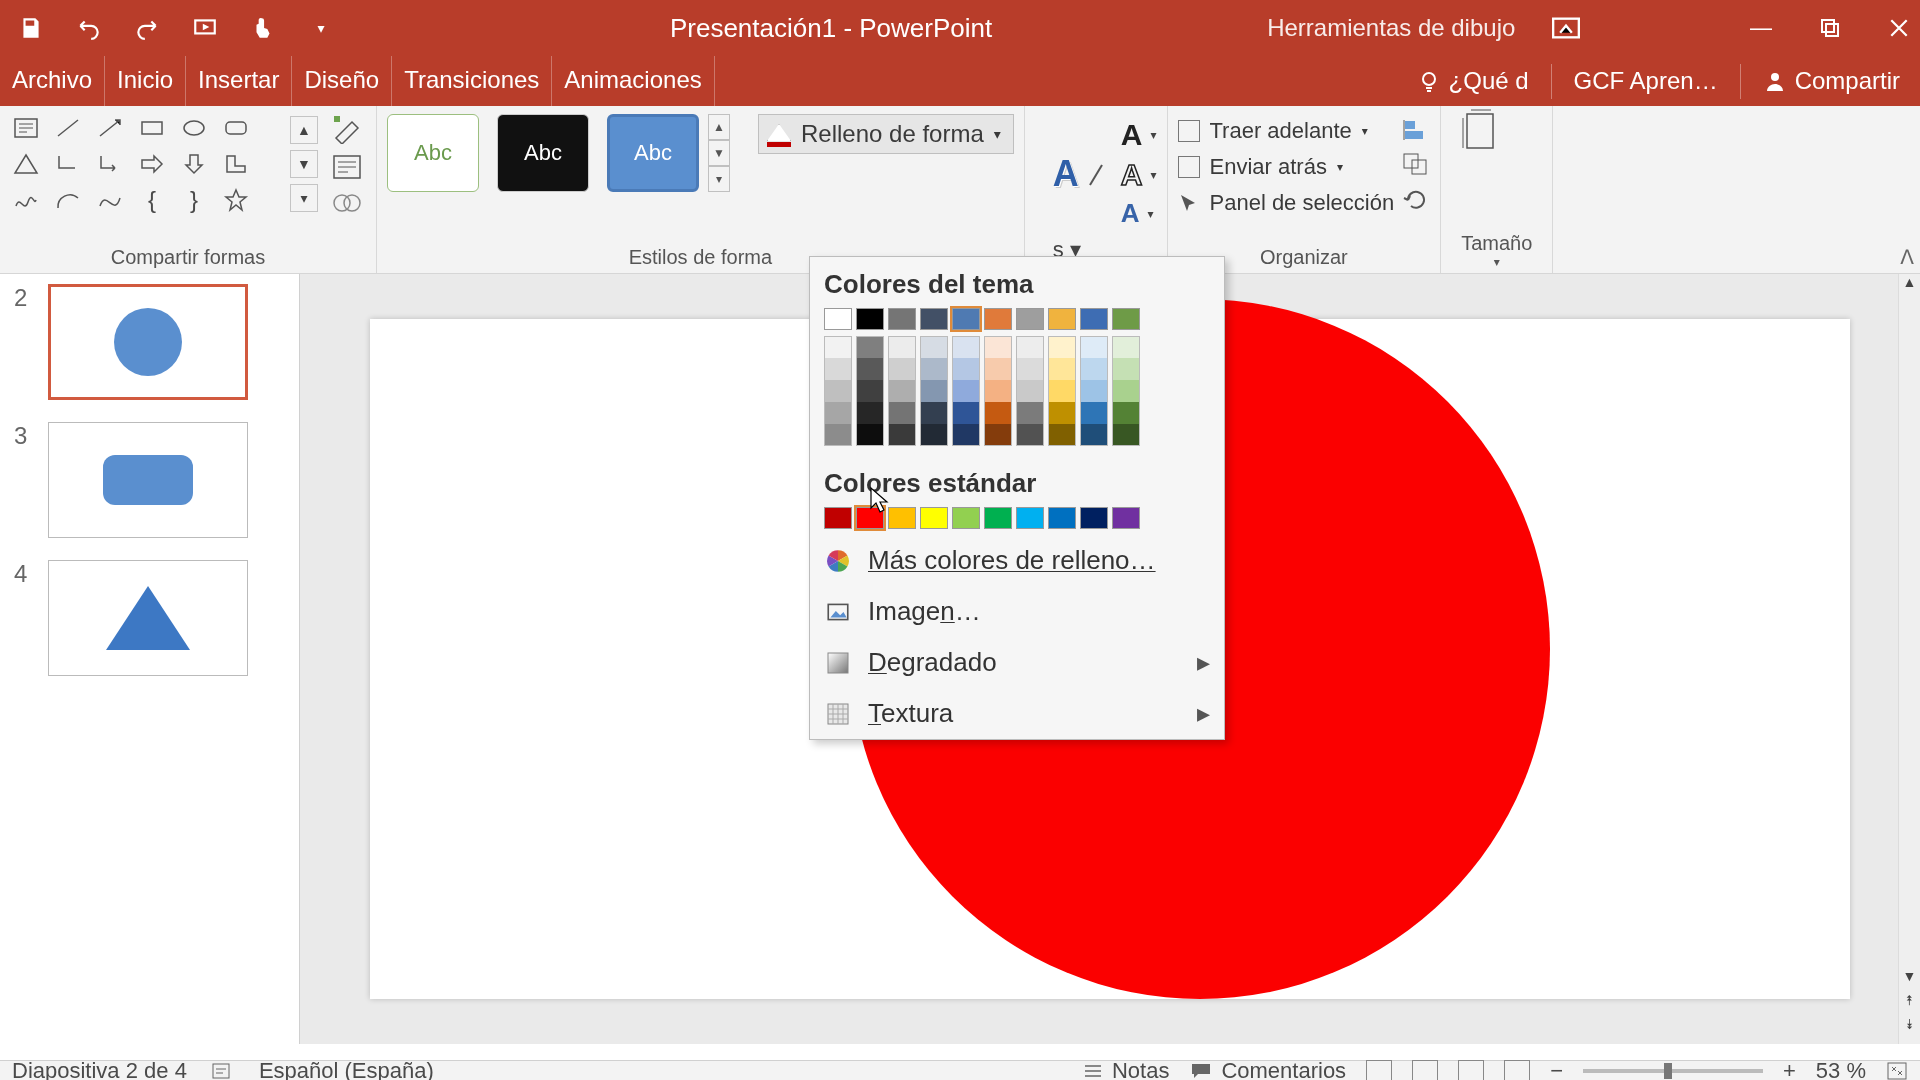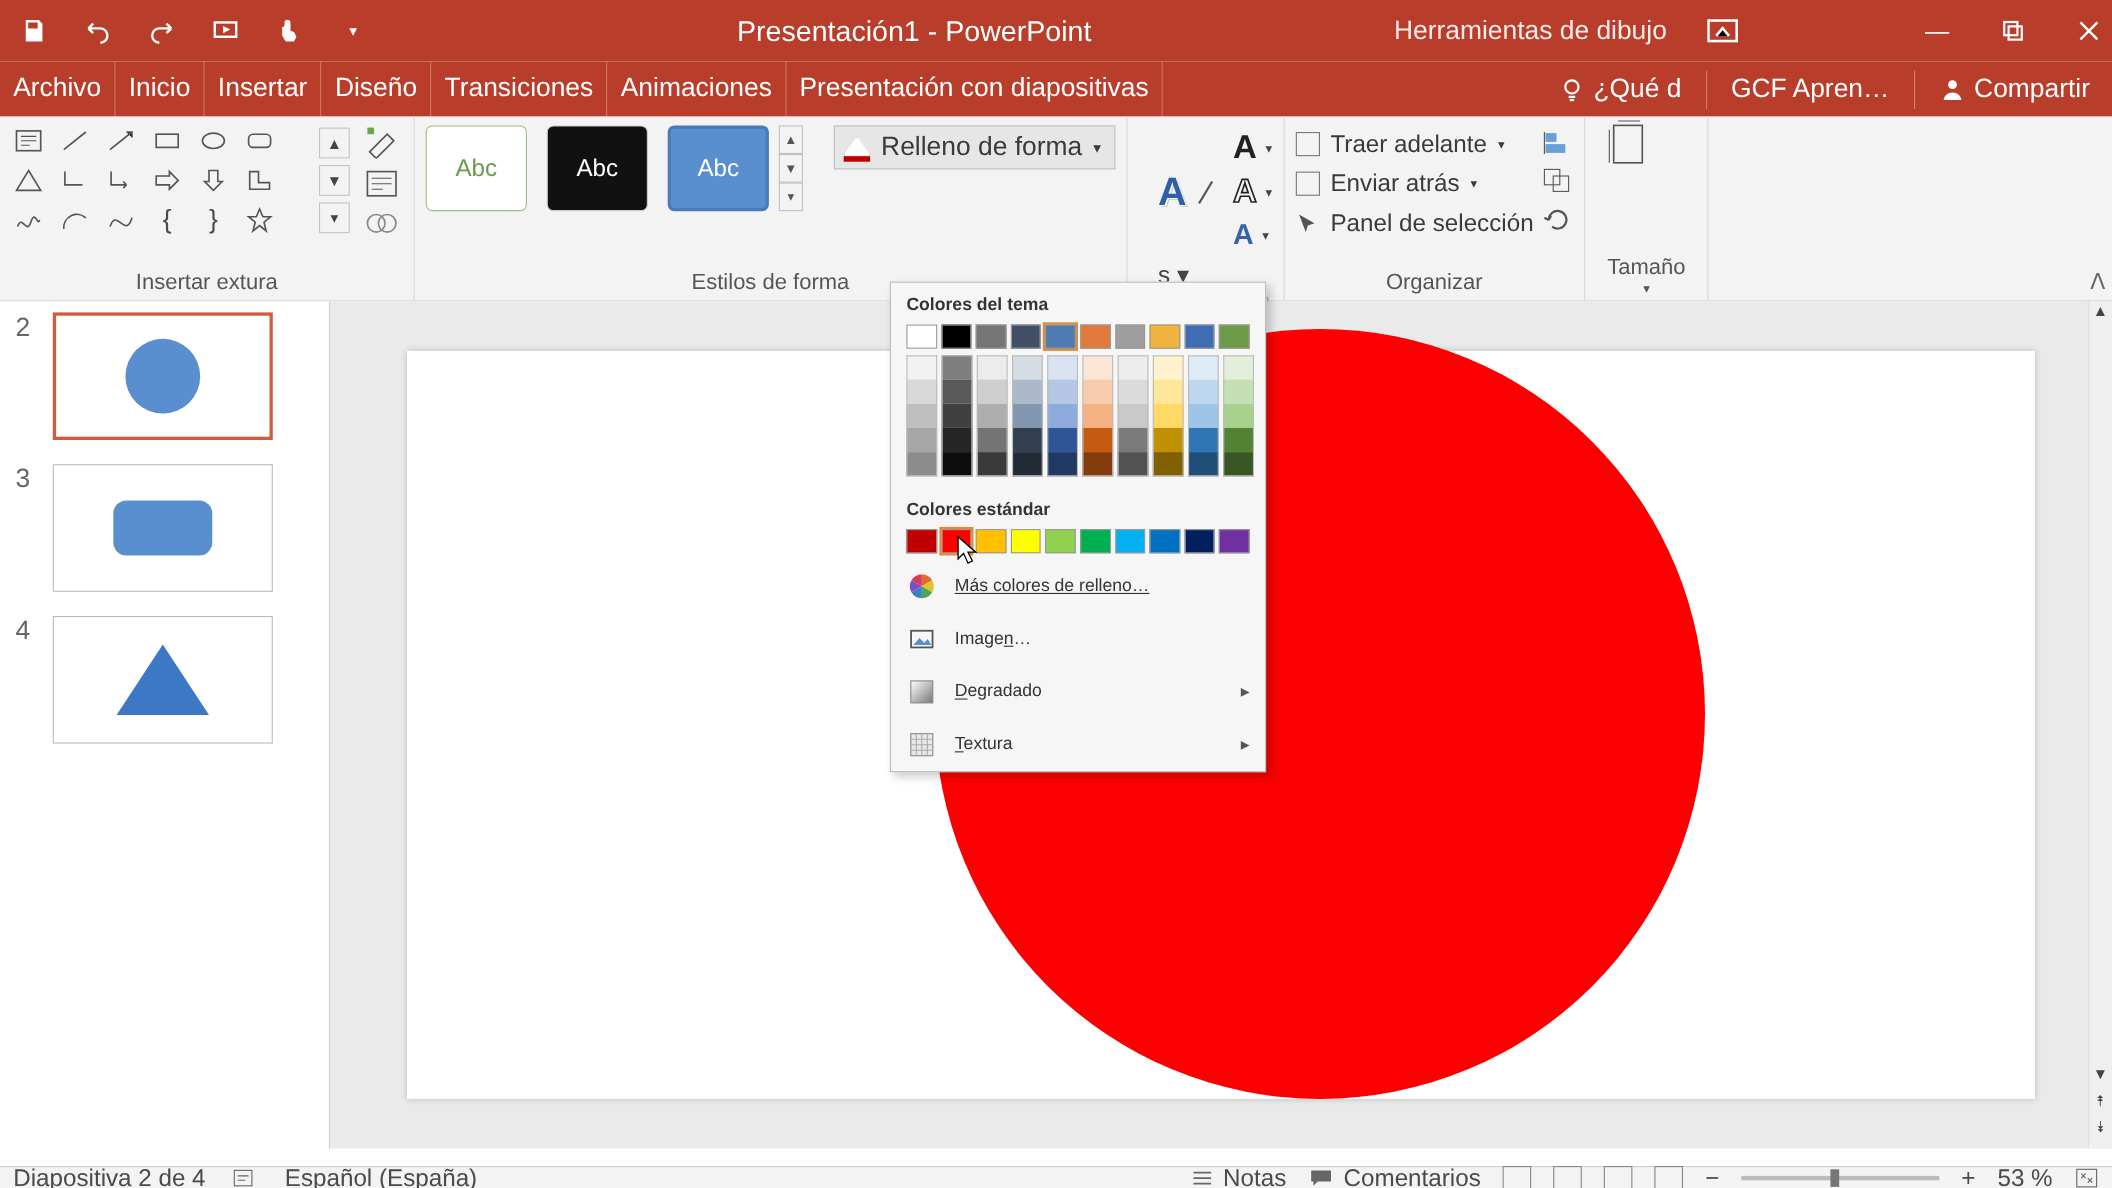--- a/index.html
+++ b/index.html
@@ -90,26 +90,26 @@
 
   .size-group { padding:2px 20px 4px; }
   .size-group .label { text-align:center;}
 
   .ribbon .collapse { position:absolute; right:6px; bottom:4px; font-size:20px; color:#666;}
 
   
   .color-popup {
     position:absolute;
     left: 809px; top: 256px;
-    width: 342px;
+    width: 416px;
     background:#f6f6f6;
     border:1px solid #bcbcbc;
     box-shadow: 4px 4px 8px rgba(0,0,0,.2);
     z-index: 50;
-    font-size:16px;
+    font-size:26px;
   }
   .color-popup .hdr { font-weight:600; color:#333; padding:12px 14px 8px; }
   .color-popup .theme-row, .color-popup .std-row { display:flex; gap:4px; padding: 0 14px 6px; }
   .color-popup .sw { width:28px; height:22px; border:1px solid #999; }
   .color-popup .sw.sel { outline:2px solid #e08b3a; outline-offset:0; }
   .color-popup .tints { display:flex; gap:4px; padding: 0 14px 10px; }
   .color-popup .tints .col { display:flex; flex-direction:column; }
   .color-popup .tints .col span { width:28px; height:22px; border-left:1px solid #bbb; border-right:1px solid #bbb; }
   .color-popup .tints .col span:first-child { border-top:1px solid #bbb; }
   .color-popup .tints .col span:last-child { border-bottom:1px solid #bbb; }
@@ -219,21 +219,20 @@
   </div>
 </div>
 
 <div class="tabstrip">
   <div class="tab">Archivo</div>
   <div class="tab">Inicio</div>
   <div class="tab">Insertar</div>
   <div class="tab">Diseño</div>
   <div class="tab">Transiciones</div>
   <div class="tab">Animaciones</div>
-  <div class="tab">Presentación con diapositivas</div>
   <div class="right">
     <div class="item">
       <svg width="24" height="24" viewBox="0 0 24 24">
           <circle cx="12" cy="10" r="6" fill="none" stroke="#fff" stroke-width="2"></circle>
           <path stroke="#fff" stroke-width="2" d="M9 19h6M10 22h4"></path>
         </svg>
       <span>¿Qué d</span>
     </div>
     <div class="sep"></div>
     <div class="item">GCF Apren…</div>
@@ -356,21 +355,21 @@
             </svg>
           </span>
         <span>
             <svg width="30" height="26">
               <circle cx="10" cy="13" r="8" fill="none" stroke="#888" stroke-width="1.5"></circle>
               <circle cx="20" cy="13" r="8" fill="none" stroke="#888" stroke-width="1.5"></circle>
             </svg>
           </span>
       </div>
     </div>
-    <div class="label">Insertar extura</div>
+    <div class="label">Compartir formas</div>
   </div>
 
   <div class="ribbon-group" style="flex:0 0 auto;">
     <div style="display:flex;align-items:flex-start;">
       <div class="style-thumbs">
         <div class="style-thumb light">Abc</div>
         <div class="style-thumb dark">Abc</div>
         <div class="style-thumb blue">Abc</div>
       </div>
       <div class="style-spin">

